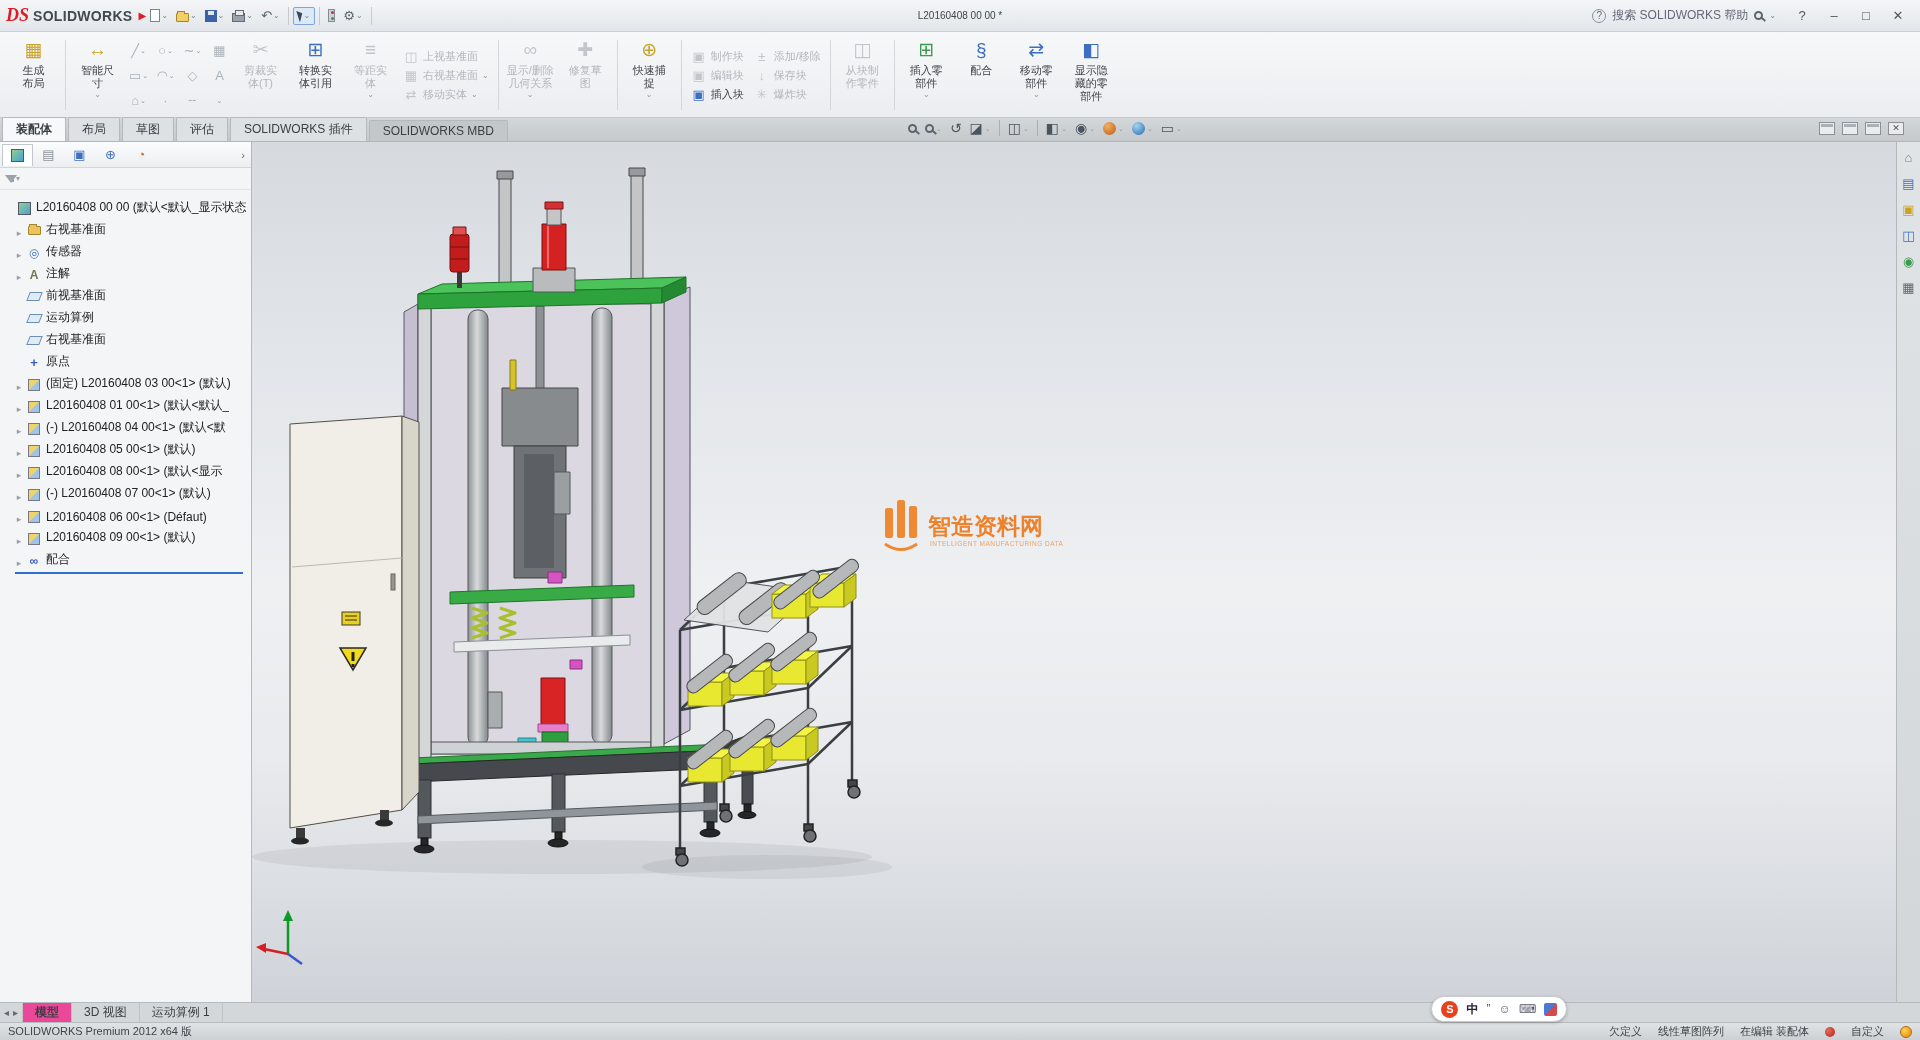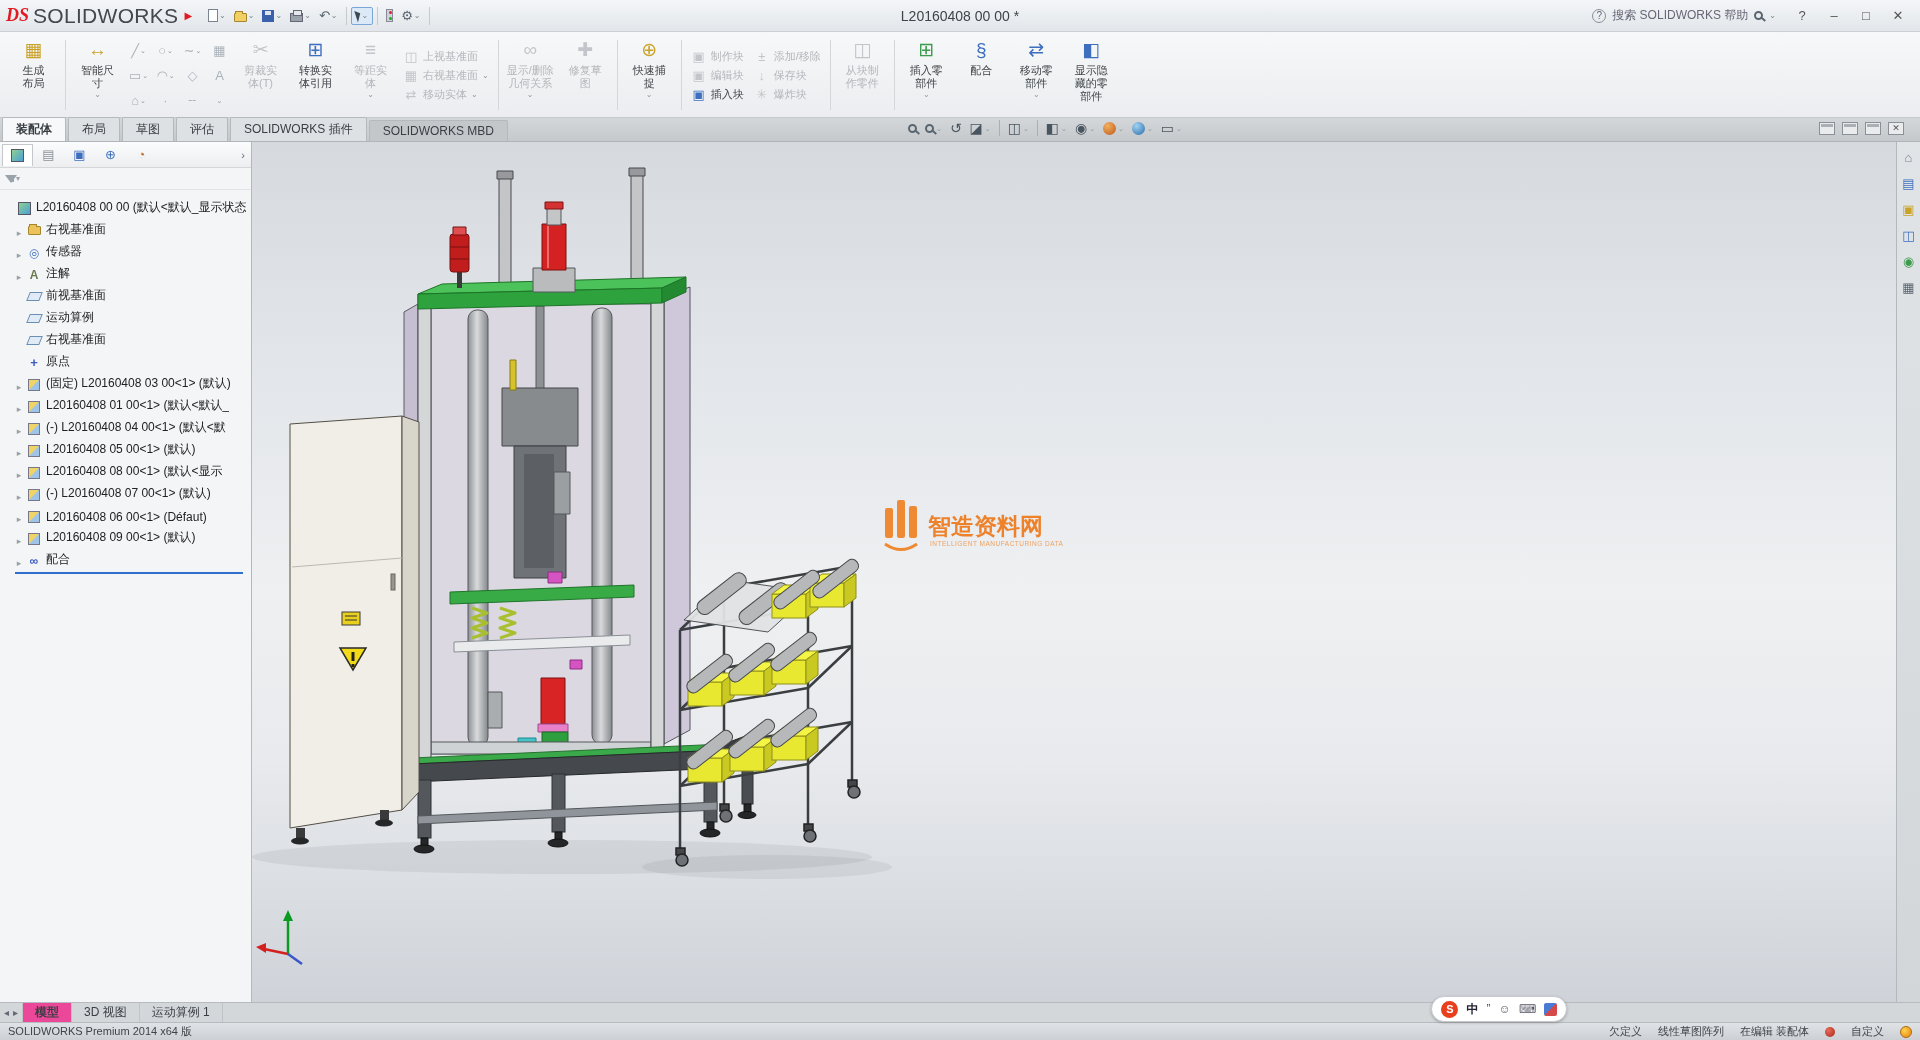--- a/index.html
+++ b/index.html
@@ -1,41 +1,41 @@
 <!DOCTYPE html>
 <html><head>
 <meta charset="utf-8">
 <style>
   *{box-sizing:border-box;margin:0;padding:0;}
   html,body{width:1920px;height:1040px;overflow:hidden;}
   body{font-family:"Liberation Sans","DejaVu Sans",sans-serif;font-size:12px;color:#333;background:#e8eaec;}
 
   
   .titlebar{height:32px;background:linear-gradient(#f4f6f8,#e2e6ea);display:flex;align-items:center;padding:0 6px;position:relative;border-bottom:1px solid #ccd0d4;}
-  .brand{display:flex;align-items:center;gap:4px;margin-right:12px;}
+  .brand{display:flex;align-items:center;gap:4px;}
   .ds{color:#e11a22;font-weight:bold;font-style:italic;font-size:18px;font-family:"Liberation Serif",serif;}
-  .sw{font-weight:normal;font-size:21px;color:#43484d;letter-spacing:.3px;}
+  .sw{font-weight:bold;font-size:14px;color:#43484d;letter-spacing:.3px;}
   .brand-arrow{color:#e11a22;font-size:10px;margin-left:2px;}
   .qt{display:flex;align-items:center;}
   .qbtn{display:flex;align-items:center;padding:2px 4px;color:#5a6670;font-size:13px;gap:1px;}
   .qbtn .caret{font-size:8px;color:#788;}
   .qbtn.sel{border:1px solid #7aa7d8;background:#dce9f7;border-radius:2px;}
   .qsep{width:1px;height:18px;background:#c6cacd;margin:0 4px;}
   .i-doc{display:inline-block;width:10px;height:13px;background:#fff;border:1px solid #7a8490;}
   .i-folder{display:inline-block;width:13px;height:9px;background:#f2cf63;border:1px solid #a5862e;border-radius:1px;position:relative;margin-top:3px;}
   .i-folder::before{content:"";position:absolute;top:-3px;left:0;width:6px;height:2px;background:#f2cf63;border:1px solid #a5862e;border-bottom:none;}
   .i-disk{display:inline-block;width:12px;height:12px;background:#3a62aa;position:relative;}
   .i-disk::before{content:"";position:absolute;top:1px;left:3px;width:6px;height:4px;background:#dfe6ef;}
   .i-printer{display:inline-block;width:13px;height:9px;background:#9aa2aa;border:1px solid #667;position:relative;margin-top:3px;}
   .i-printer::before{content:"";position:absolute;top:-4px;left:2px;width:7px;height:4px;background:#e6e9ec;border:1px solid #667;}
   .i-cursor{display:inline-block;width:0;height:0;border-left:5px solid #3f4750;border-top:4px solid transparent;border-bottom:8px solid transparent;transform:rotate(-18deg);}
   .i-stoplight{display:inline-block;width:7px;height:13px;background:#cfd3d7;border:1px solid #889;position:relative;}
   .i-stoplight::before{content:"";position:absolute;top:1px;left:1.5px;width:3px;height:3px;border-radius:50%;background:#d23;}
   .i-stoplight::after{content:"";position:absolute;bottom:1px;left:1.5px;width:3px;height:3px;border-radius:50%;background:#2a2;}
-  .doc-title{position:absolute;left:50%;transform:translateX(-50%);font-size:14px;color:#3f4448;}
+  .doc-title{position:absolute;left:50%;transform:translateX(-50%);font-size:10px;color:#3f4448;}
   .tb-right{margin-left:auto;display:flex;align-items:center;gap:10px;}
   .search{display:flex;align-items:center;gap:6px;color:#667;font-size:12px;}
   .qmark{display:inline-block;width:14px;height:14px;border:1px solid #8a9096;border-radius:50%;font-size:10px;line-height:12px;text-align:center;color:#667;}
   .mag{width:9px;height:9px;border:2px solid #5a6670;border-radius:50%;position:relative;display:inline-block;}
   .mag::after{content:"";position:absolute;width:6px;height:2px;background:#5a6670;right:-5px;bottom:-2px;transform:rotate(40deg);}
   .winbtns{display:flex;}
   .winbtn{width:32px;height:24px;display:flex;align-items:center;justify-content:center;color:#555;font-size:13px;}
 
   
   .ribbon{height:86px;background:linear-gradient(#f7f8f9,#ecedf0);border-bottom:1px solid #c6cace;display:flex;align-items:stretch;padding:3px 6px 2px;}
@@ -763,21 +763,21 @@
     <span class="ime-logo">S</span>
     <span class="ime-item ime-mode">中</span>
     <span class="ime-item">”</span>
     <span class="ime-item">☺</span>
     <span class="ime-item">⌨</span>
     <span class="ime-badge"></span>
   </div>
 </div>
 
 <div class="statusbar">
-  <span>SOLIDWORKS Premium 2014 x64 版</span>
+  <span>SOLIDWORKS Premium 2012 x64 版</span>
   <div class="sb-right">
     <span>欠定义</span>
     <span>线性草图阵列</span>
     <span>在编辑 装配体</span>
     <span class="dot-red"></span>
     <span>自定义</span>
     <span class="dot-orange"></span>
   </div>
 </div>
 

